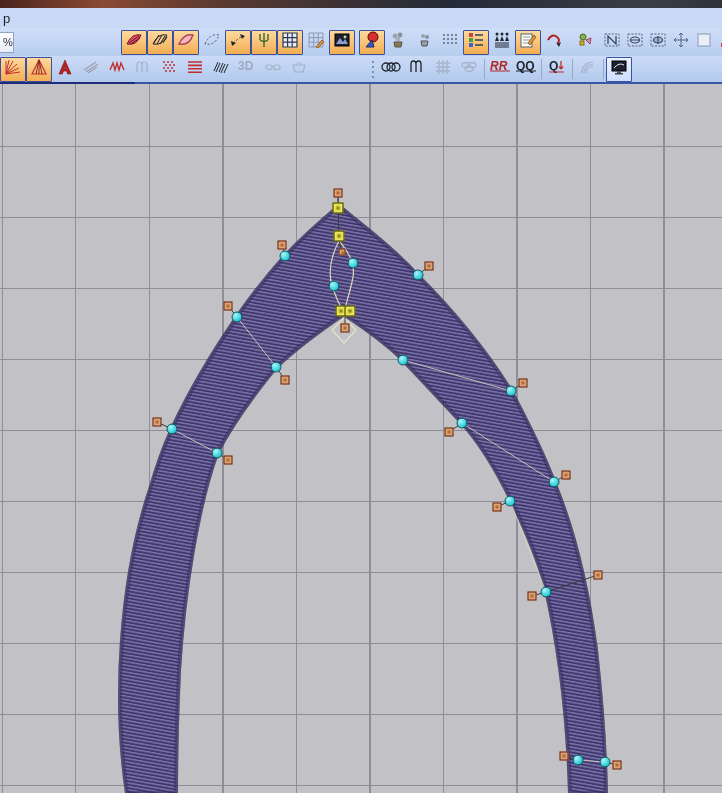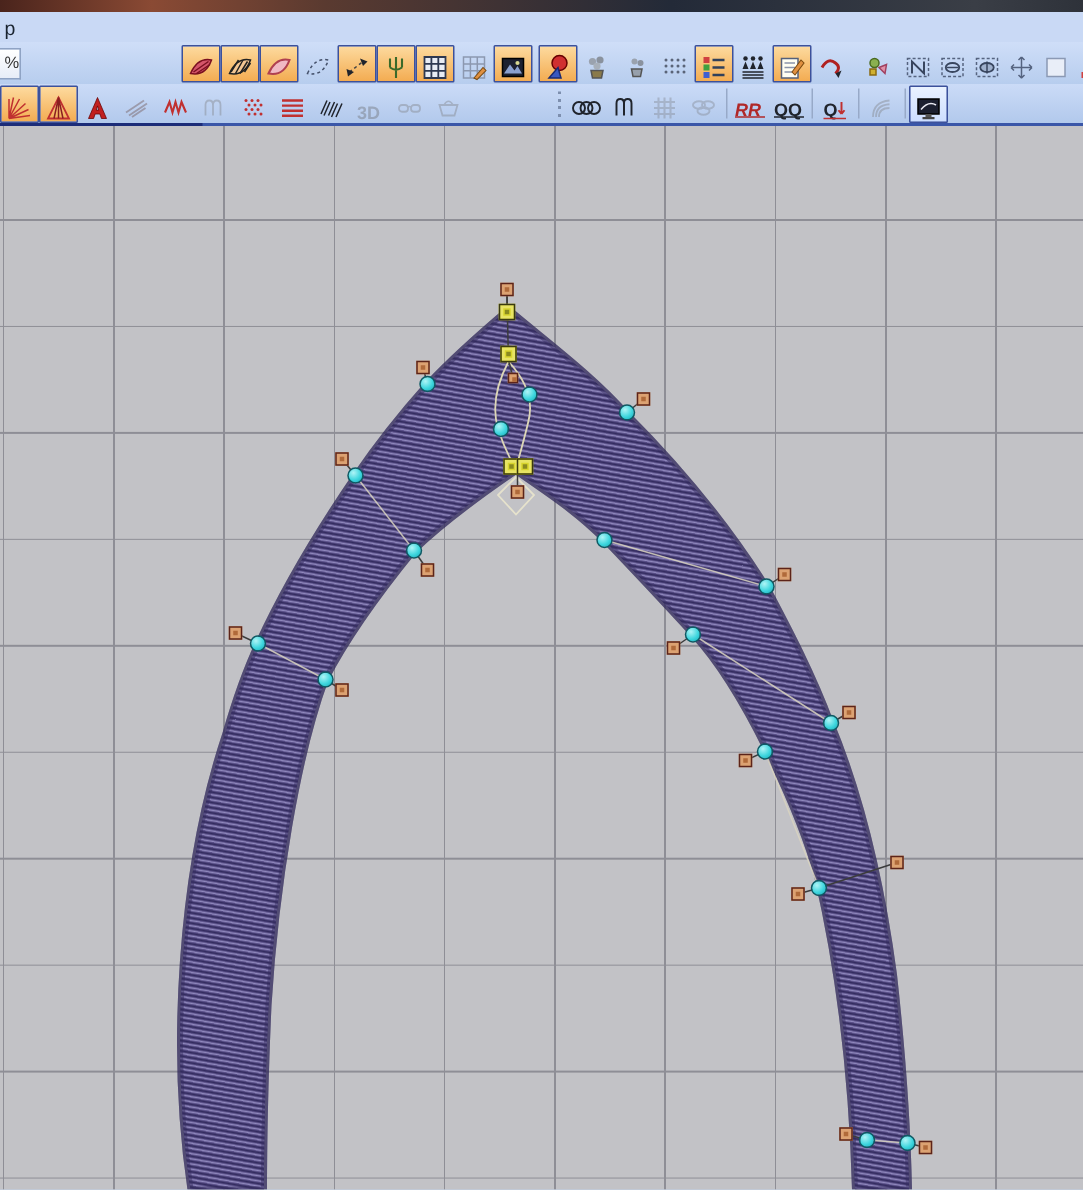--- a/index.html
+++ b/index.html
@@ -8,21 +8,21 @@
   .menubar{height:20px;width:722px;background:#c9d9f5;display:flex;align-items:center;}
   .menutail{font-size:13px;color:#1a2430;padding-left:3px;}
   .toolbar{display:flex;align-items:center;background:linear-gradient(#cfdef8,#b7cdee);}
   .row1{height:28px;}
   .row2{height:26px;background:linear-gradient(#cbdbf7,#b2c9ec);}
   .blueline{height:2px;width:722px;background:#3a56a8;position:relative;}
   .blueline .seg{position:absolute;left:0;top:0;width:135px;height:2px;background:#1c2c78;}
   .zoombox{width:24px;height:19px;background:linear-gradient(#ffffff,#e7edf8);border:1px solid #8fa3c4;border-left:none;display:flex;align-items:center;justify-content:flex-start;font-size:11px;color:#333;padding-left:3px;}
   .dotsep{width:6px;height:20px;margin:0 2px;background:repeating-linear-gradient(to bottom,#7d8fae 0 2px,transparent 2px 5px);background-size:2px 100%;background-repeat:no-repeat;background-position:2px 2px;}
   .vsep{width:1px;height:20px;background:#97a9c8;margin:0 2px;}
-  .tile{width:24px;height:23px;display:flex;align-items:flex-end;justify-content:center;border:1px solid transparent;border-radius:1px;flex:0 0 auto;}
+  .tile{width:24px;height:23px;display:flex;align-items:flex-start;justify-content:center;border:1px solid transparent;border-radius:1px;flex:0 0 auto;}
   .tile.sel{background:linear-gradient(#fdda9e,#f3ac52);border:1px solid #3c519b;}
   .tile.selblue{background:linear-gradient(#eaf2ff,#cddeff);border:1px solid #3c519b;}
   .tile.dis{opacity:.45;filter:grayscale(.7);}
   .tile svg{display:block;}
   .tile.narrow{width:21px;}
   .sp{flex:0 0 auto;}
   .canvas{position:relative;width:722px;height:709px;background-color:#c2c2c6;
     background-image:
       repeating-linear-gradient(90deg,#8e8e96 0 1px,transparent 1px 73.5px),
       repeating-linear-gradient(180deg,#8e8e96 0 1px,transparent 1px 71px);

